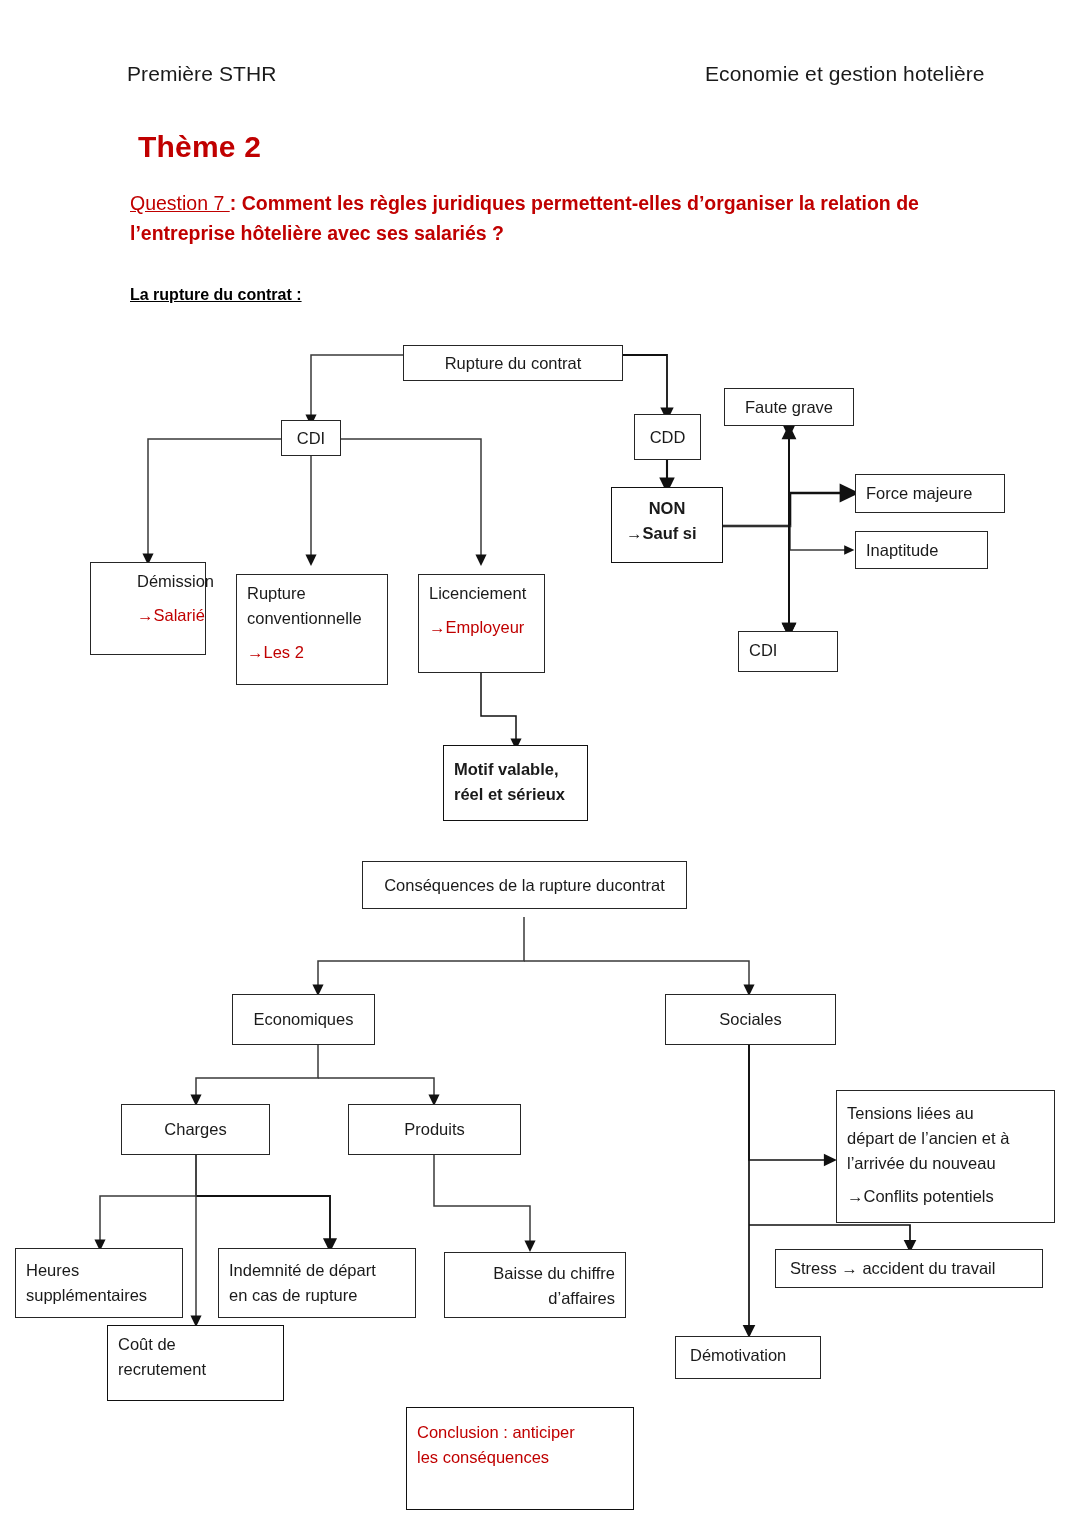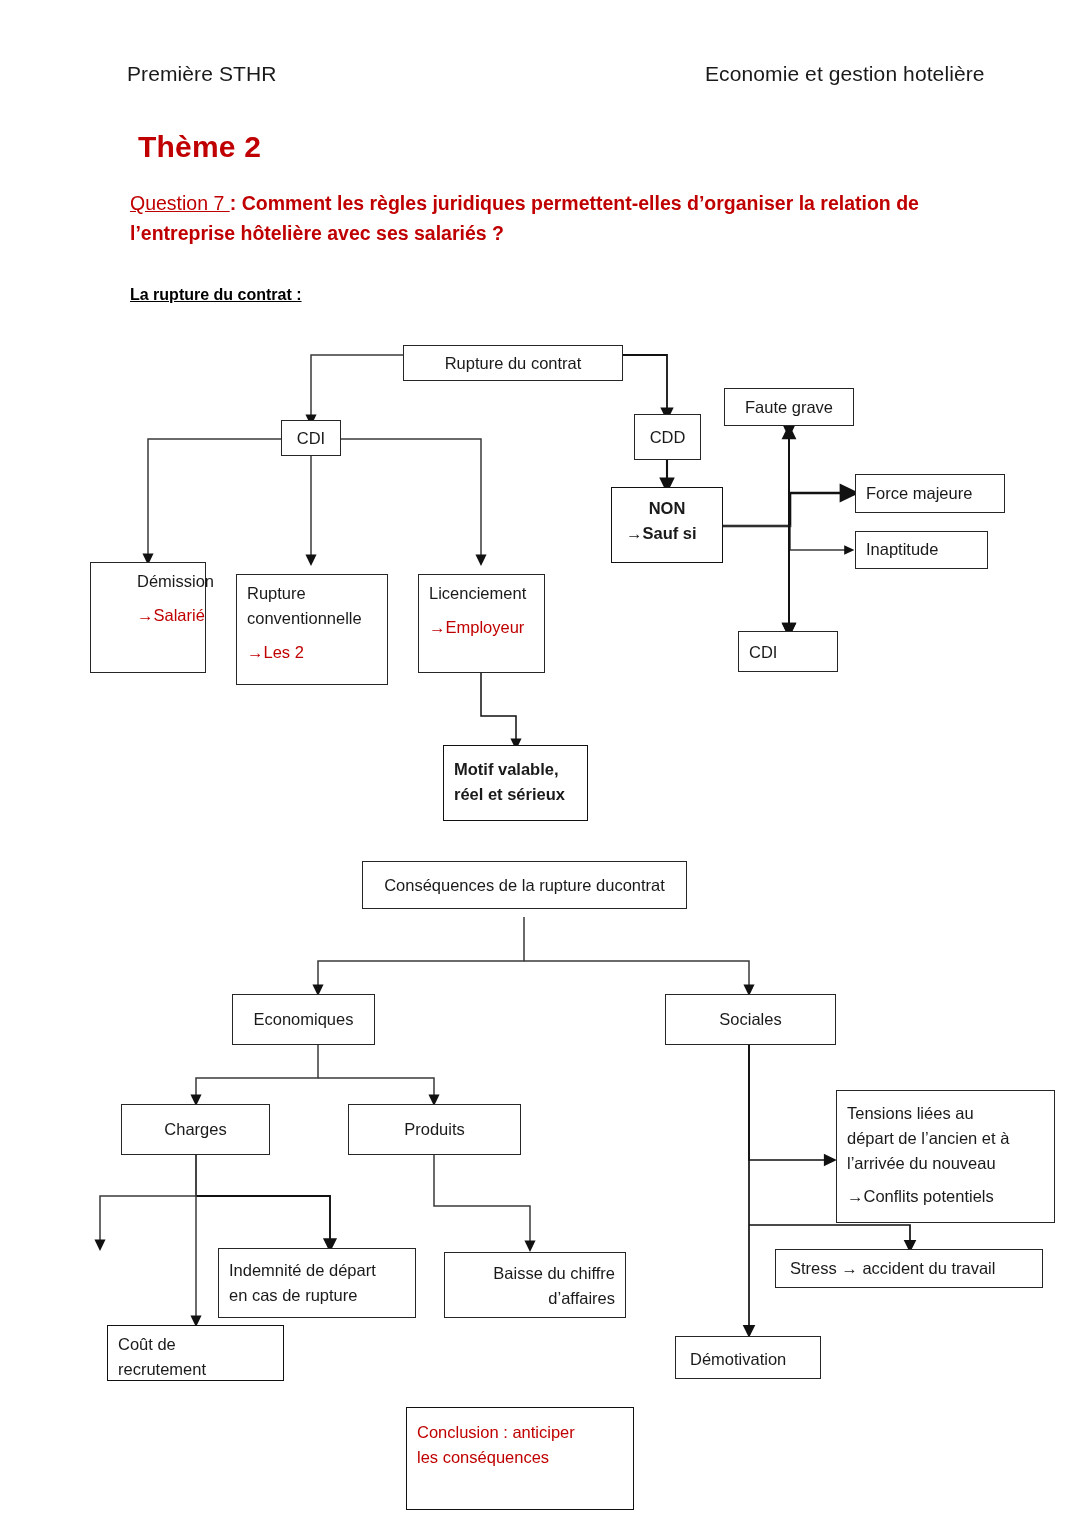--- a/index.html
+++ b/index.html
@@ -36,21 +36,21 @@
 
   
   .bx{
     position:absolute;box-sizing:border-box;
     border:1.4px solid #262626;background:#ffffff;
     font-size:16.5px;line-height:1.5;color:#1a1a1a;
     padding:6px 10px;
   }
   .bx.ctr{display:flex;align-items:center;justify-content:center;text-align:center;}
   .bx.lead{display:flex;flex-direction:column;justify-content:flex-start;}
-  .bx.midleft{display:flex;align-items:flex-end;justify-content:flex-start;}
+  .bx.midleft{display:flex;align-items:flex-start;justify-content:flex-start;}
   .bx.bold{font-weight:bold;}
   .red{color:#C00000;}
   .bx .ln{display:block;}
   .bx .sp{display:block;height:9px;}
   .thick{border-width:1.8px;border-color:#111;}
 </style>
 </head>
 <body>
 
 <div class="page">
@@ -120,21 +120,21 @@
   </div>
 
   <div class="bx ctr" style="left:281px;top:420px;width:60px;height:36px;">
     <span>CDI</span>
   </div>
 
   <div class="bx ctr" style="left:634px;top:414px;width:67px;height:46px;">
     <span>CDD</span>
   </div>
 
-  <div class="bx lead" style="left:90px;top:562px;width:116px;height:111px;padding-left:46px;">
+  <div class="bx lead" style="left:90px;top:562px;width:116px;height:93px;padding-left:46px;">
     <span class="ln">Démission</span>
     <span class="sp"></span>
     <span class="ln red">→Salarié</span>
   </div>
 
   <div class="bx lead" style="left:236px;top:574px;width:152px;height:111px;">
     <span class="ln">Rupture</span>
     <span class="ln">conventionnelle</span>
     <span class="sp"></span>
     <span class="ln red">→Les 2</span>
@@ -186,27 +186,31 @@
   </div>
 
   <div class="bx ctr" style="left:121px;top:1104px;width:149px;height:51px;">
     <span>Charges</span>
   </div>
 
   <div class="bx ctr" style="left:348px;top:1104px;width:173px;height:51px;">
     <span>Produits</span>
   </div>
 
+  <div class="bx lead" style="left:15px;top:1248px;width:168px;height:70px;padding-top:9px;">
+    <span class="ln">Heures</span>
+    <span class="ln">supplémentaires</span>
+  </div>
 
   <div class="bx lead" style="left:218px;top:1248px;width:198px;height:70px;padding-top:9px;">
     <span class="ln">Indemnité de départ</span>
     <span class="ln">en cas de rupture</span>
   </div>
 
-  <div class="bx lead thick" style="left:107px;top:1325px;width:177px;height:56px;">
+  <div class="bx lead thick" style="left:107px;top:1325px;width:177px;height:76px;">
     <span class="ln">Coût de</span>
     <span class="ln">recrutement</span>
   </div>
 
   <div class="bx lead" style="left:444px;top:1252px;width:182px;height:66px;padding-top:8px;text-align:right;">
     <span class="ln">Baisse du chiffre</span>
     <span class="ln">d’affaires</span>
   </div>
 
   <div class="bx lead" style="left:836px;top:1090px;width:219px;height:133px;padding-top:10px;">

